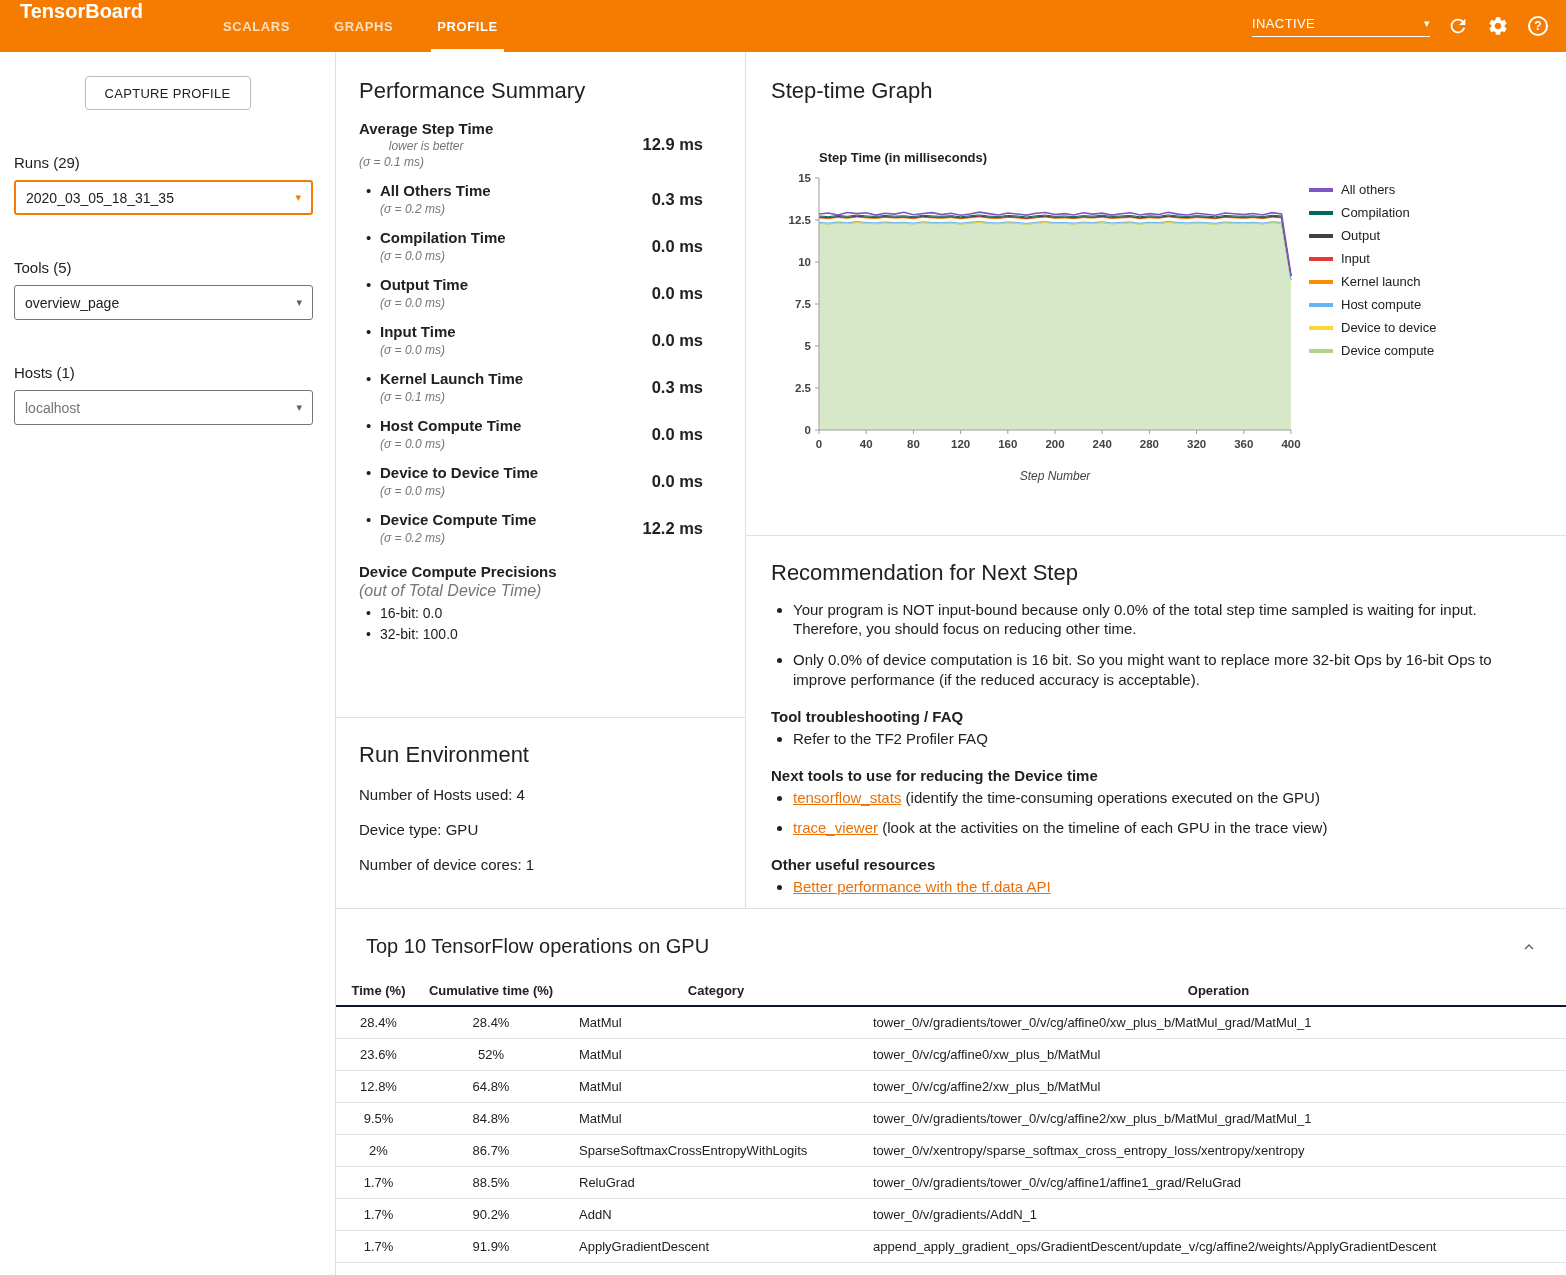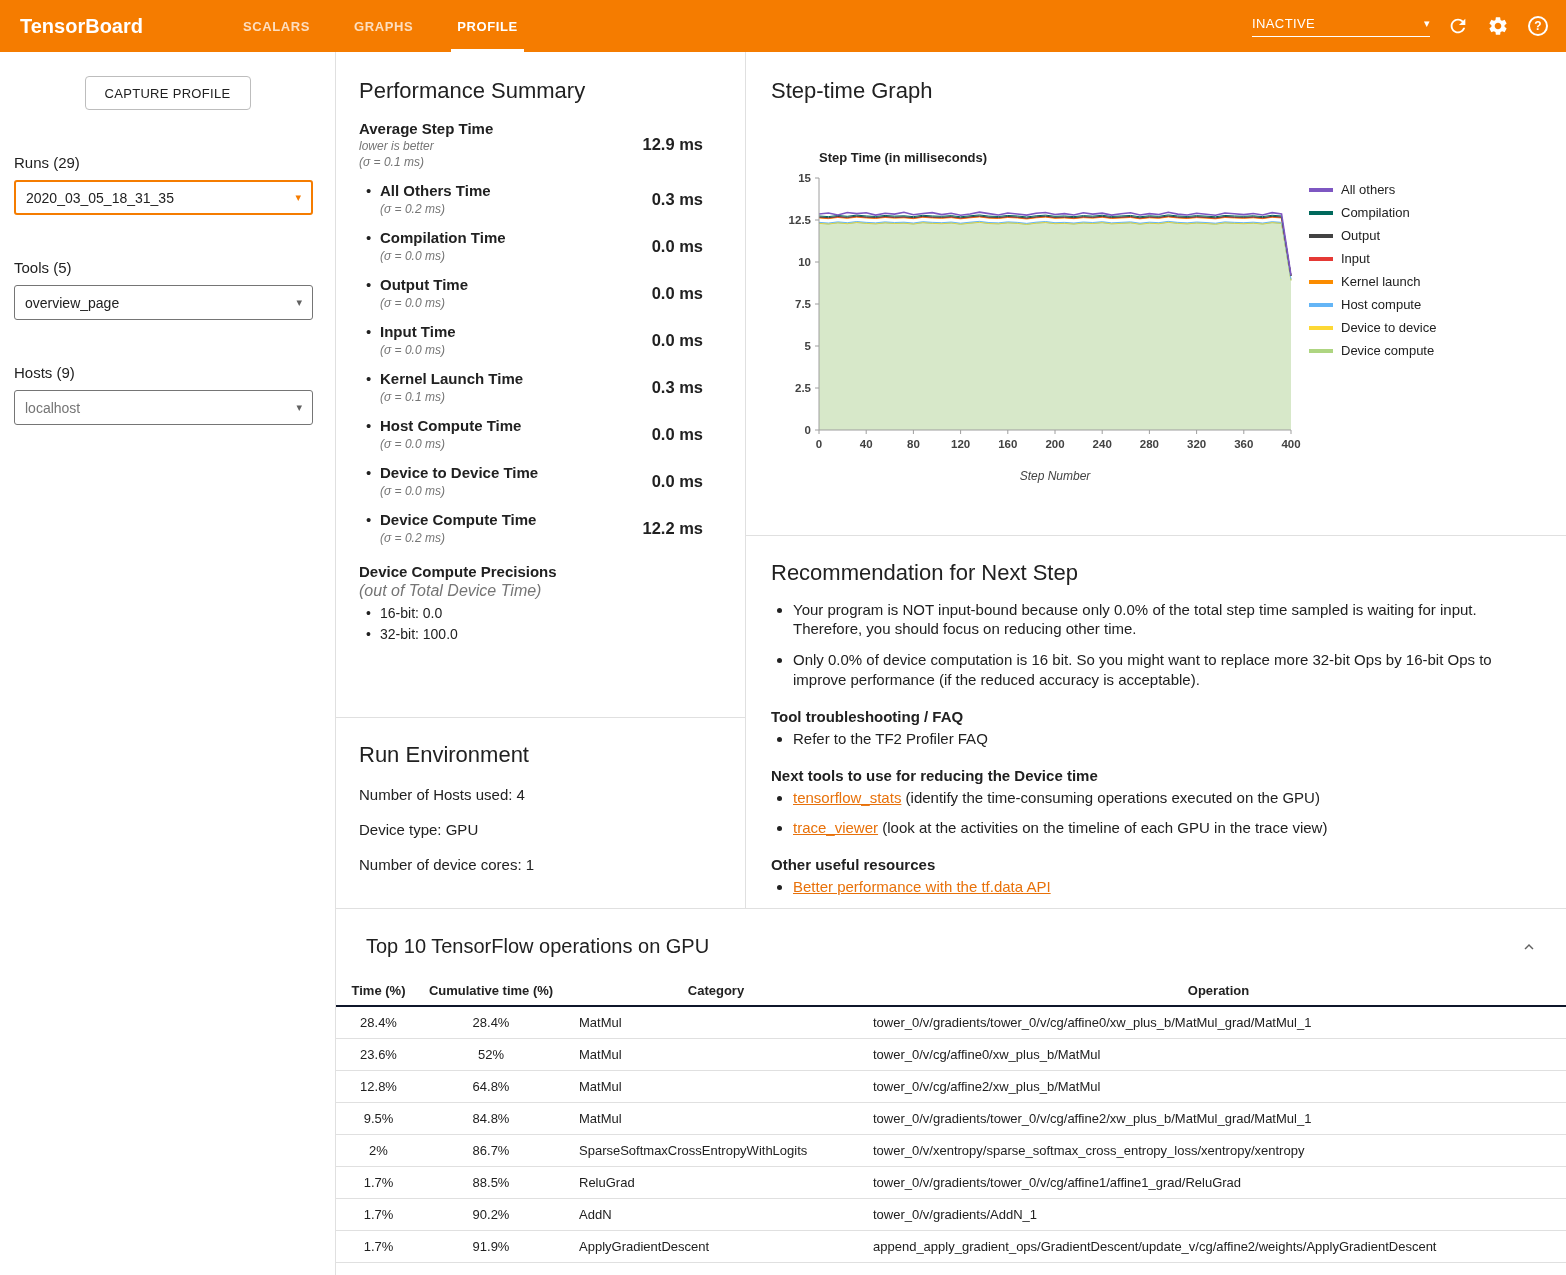--- a/index.html
+++ b/index.html
@@ -1,21 +1,21 @@
 <!DOCTYPE html>
 <html><head>
 <meta charset="utf-8">
 <style>
   * { box-sizing: border-box; }
   html,body { margin:0; padding:0; background:#fff; }
   body { font-family:"Liberation Sans", sans-serif; color:#212121; }
   .app { position:relative; width:1566px; height:1275px; background:#fff; overflow:hidden; }
 
   
-  .header { position:absolute; top:0; left:0; right:0; height:52px; background:#f57c00; display:flex; align-items:center; color:#fff; z-index:5;gap:20px; }
+  .header { position:absolute; top:0; left:0; right:0; height:52px; background:#f57c00; display:flex; color:#fff; z-index:5; }
   .brand { font-size:20px; font-weight:700; margin-left:20px; flex:none; }
   .tabs { display:flex; margin-left:58px; height:100%; }
   .tab { position:relative; display:flex; align-items:center; padding:0 22px; font-size:13px; font-weight:700; letter-spacing:0.6px; color:rgba(255,255,255,0.75); cursor:pointer; }
   .tab.active { color:#fff; }
   .tab.active::after { content:""; position:absolute; left:16px; right:16px; bottom:0; height:3px; background:#fff; }
   .header-right { margin-left:auto; display:flex; align-items:center; gap:16px; margin-right:16px; }
   .status-select { display:flex; align-items:center; justify-content:space-between; width:178px; border-bottom:1px solid #fff; padding-bottom:5px; font-size:13px; letter-spacing:0.4px; cursor:pointer; }
   .status-caret { font-size:11px; margin-left:8px; }
   .hicon { width:24px; height:24px; display:flex; align-items:center; justify-content:center; cursor:pointer; }
   .help-circle { width:20px; height:20px; border:2px solid #fff; border-radius:50%; font-size:12px; font-weight:700; display:flex; align-items:center; justify-content:center; }
@@ -36,21 +36,21 @@
   .col1 { width:410px; flex:none; border-right:1px solid #e0e0e0; display:flex; flex-direction:column; }
   .perf { height:666px; border-bottom:1px solid #e0e0e0; padding:26px 42px 0 23px; }
   .runenv { flex:1; padding:24px 23px 0; }
   .col2 { flex:1; min-width:0; display:flex; flex-direction:column; }
   .graph { height:485px; border-bottom:1px solid #e0e0e0; padding:26px 0 0 25px; }
   .reco { padding:24px 38px 0 25px; }
   h2.section-title { font-size:22px; font-weight:400; margin:0; color:#212121; }
 
   
   .avg-entry { display:flex; justify-content:space-between; align-items:center; margin-top:16px; }
-  .avg-note { font-size:12px; font-style:italic; color:#757575; margin-top:2px; }
+  .avg-note { font-size:12px; font-style:italic; color:#757575; margin-top:2px;text-align:center; }
   .entry { display:flex; justify-content:space-between; align-items:center; margin-top:13px; padding-left:7px; }
   .entry-left { display:flex; }
   .dot { width:14px; font-size:15px; color:#212121; flex:none; }
   .elabel { font-size:15px; font-weight:700; color:#212121; }
   .esigma { font-size:12px; font-style:italic; color:#757575; margin-top:2px; }
   .evalue { font-size:16.5px; font-weight:700; color:#212121; flex:none; }
   .precisions { margin-top:18px; }
   .ptitle { font-size:15px; font-weight:700; }
   .pnote { font-size:16px; font-style:italic; color:#757575; margin-top:2px; }
   .pbullet { display:flex; font-size:14px; margin:5px 0 0 7px; }
@@ -121,21 +121,21 @@
     <div class="field-label">Runs (29)</div>
     <div class="select-box runs">
       <span class="val">2020_03_05_18_31_35</span>
       <span class="caret">▾</span>
     </div>
     <div class="field-label">Tools (5)</div>
     <div class="select-box">
       <span class="val">overview_page</span>
       <span class="caret">▾</span>
     </div>
-    <div class="field-label">Hosts (9)</div>
+    <div class="field-label">Hosts (1)</div>
     <div class="select-box hosts">
       <span class="val">localhost</span>
       <span class="caret">▾</span>
     </div>
   </div>
 
   <div class="main">
     <div class="columns">
 
       <div class="col1">

